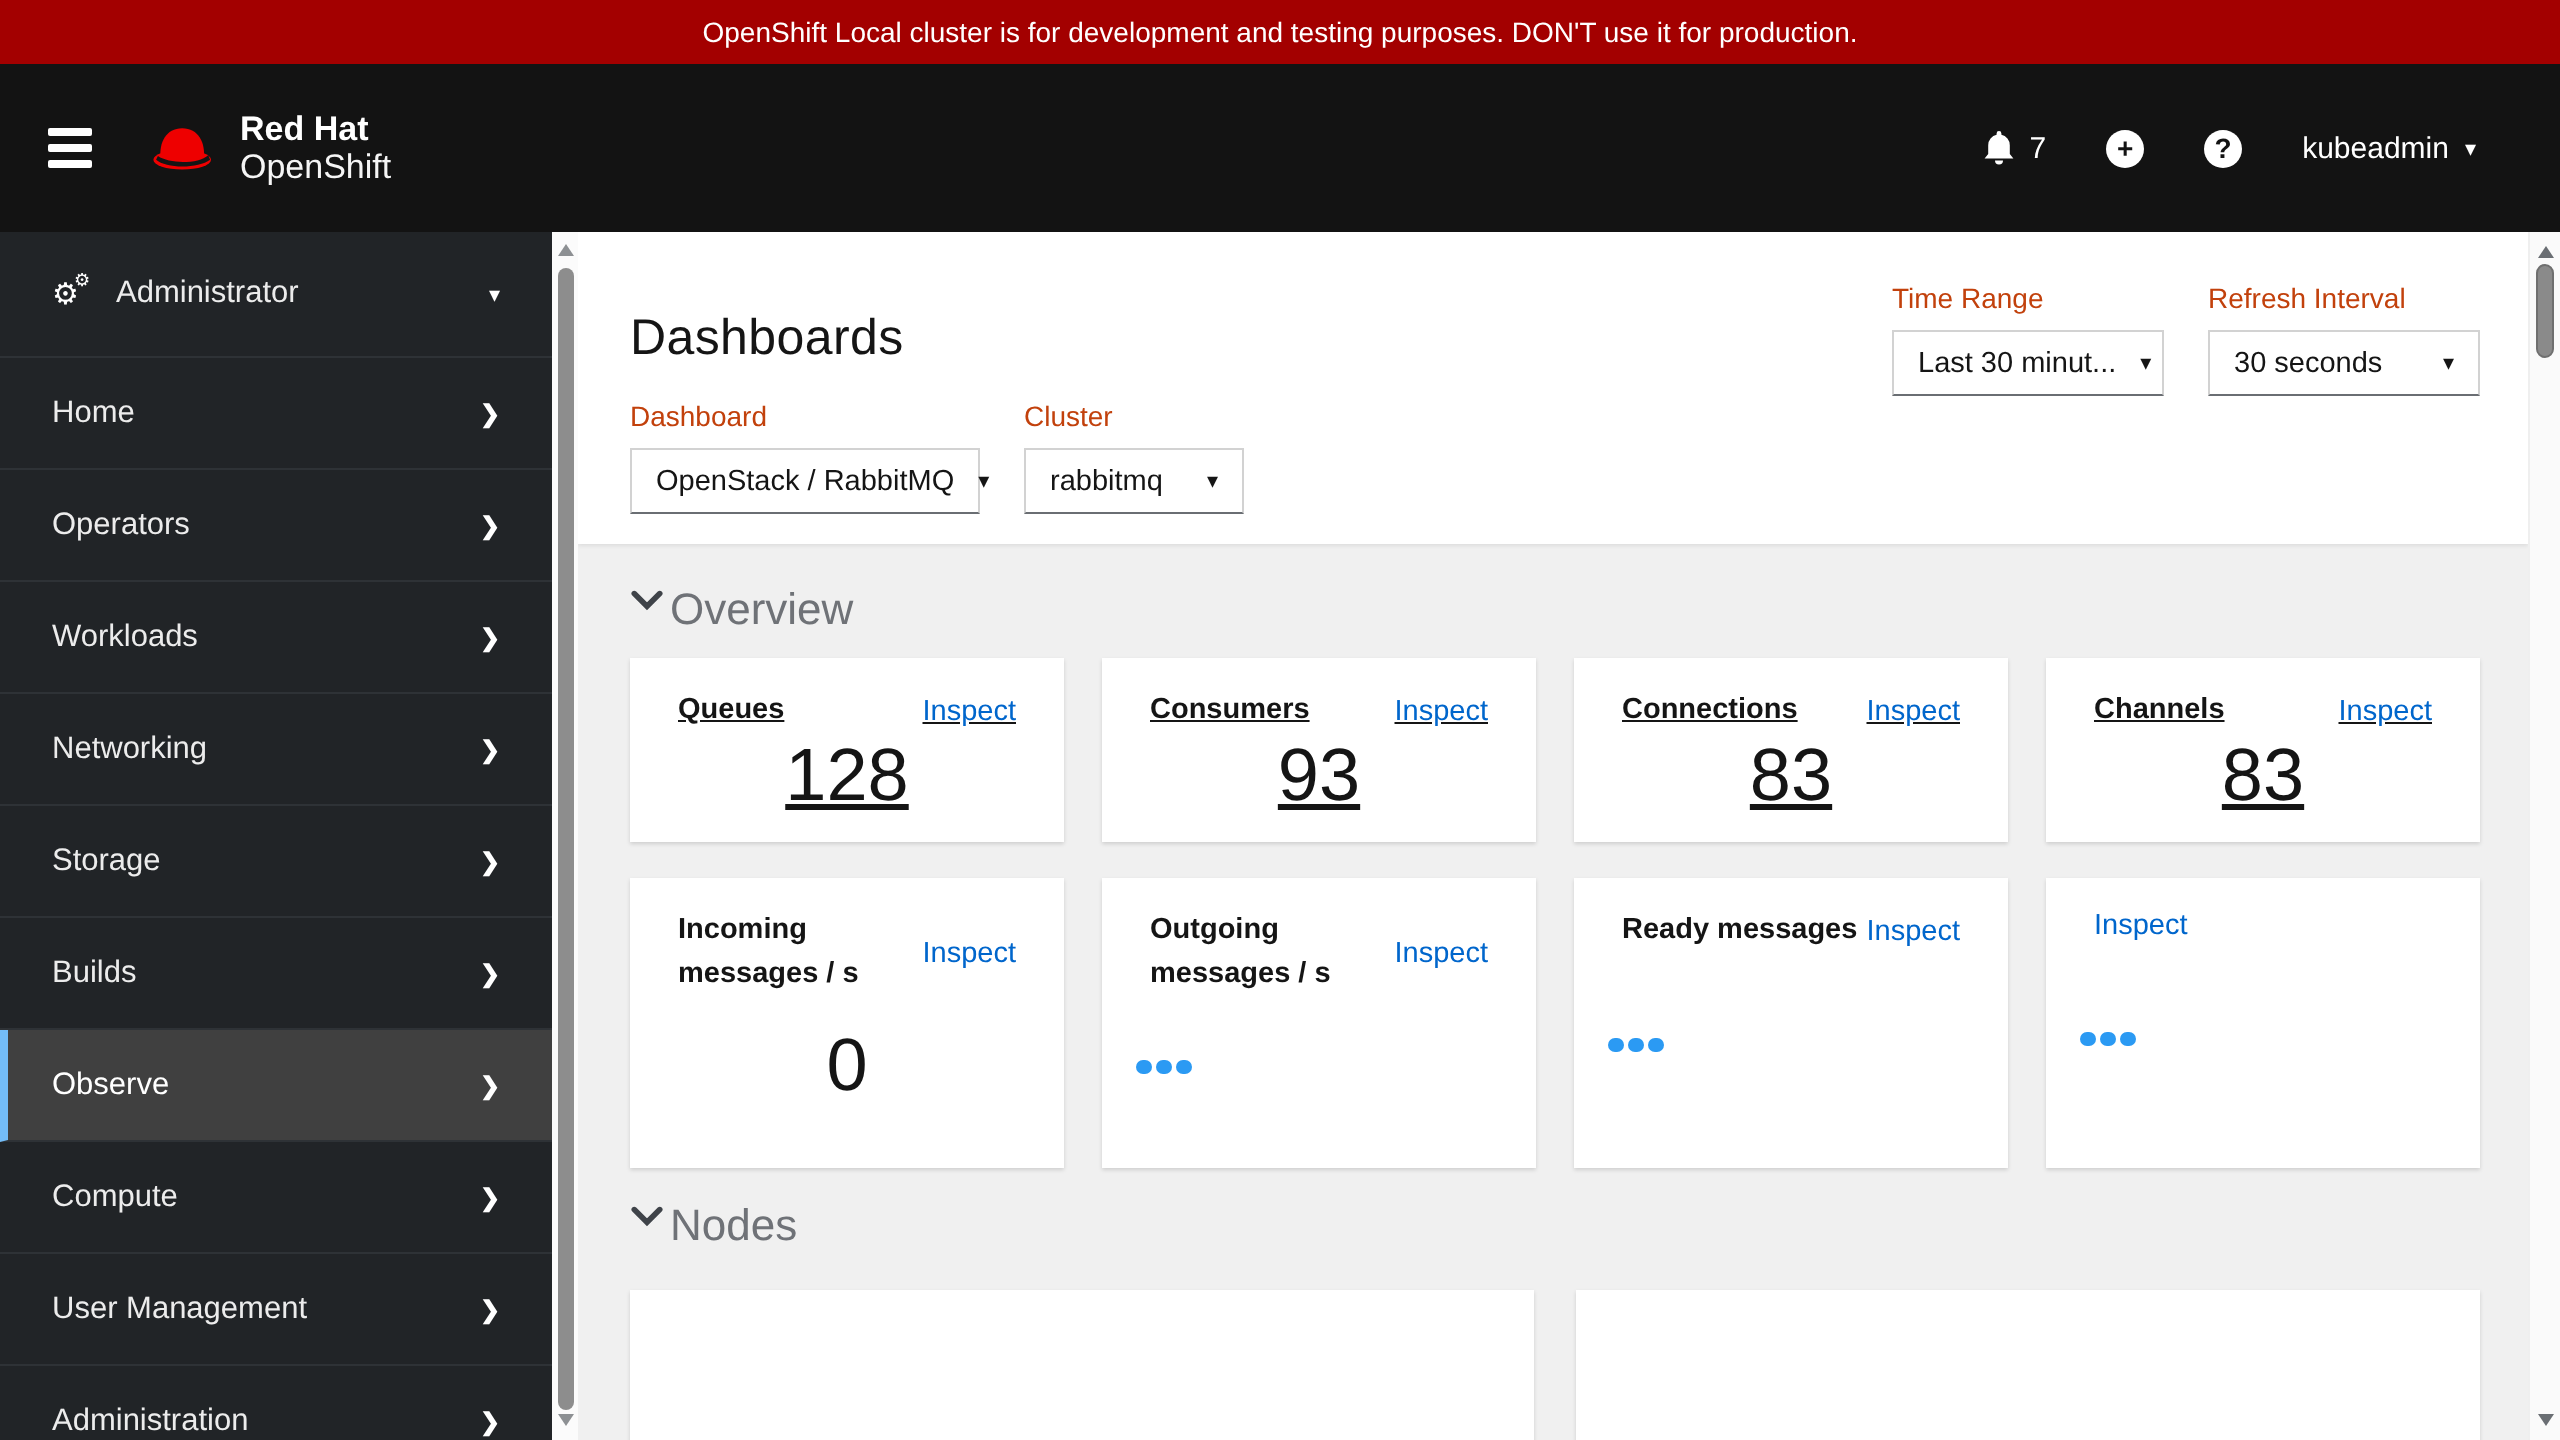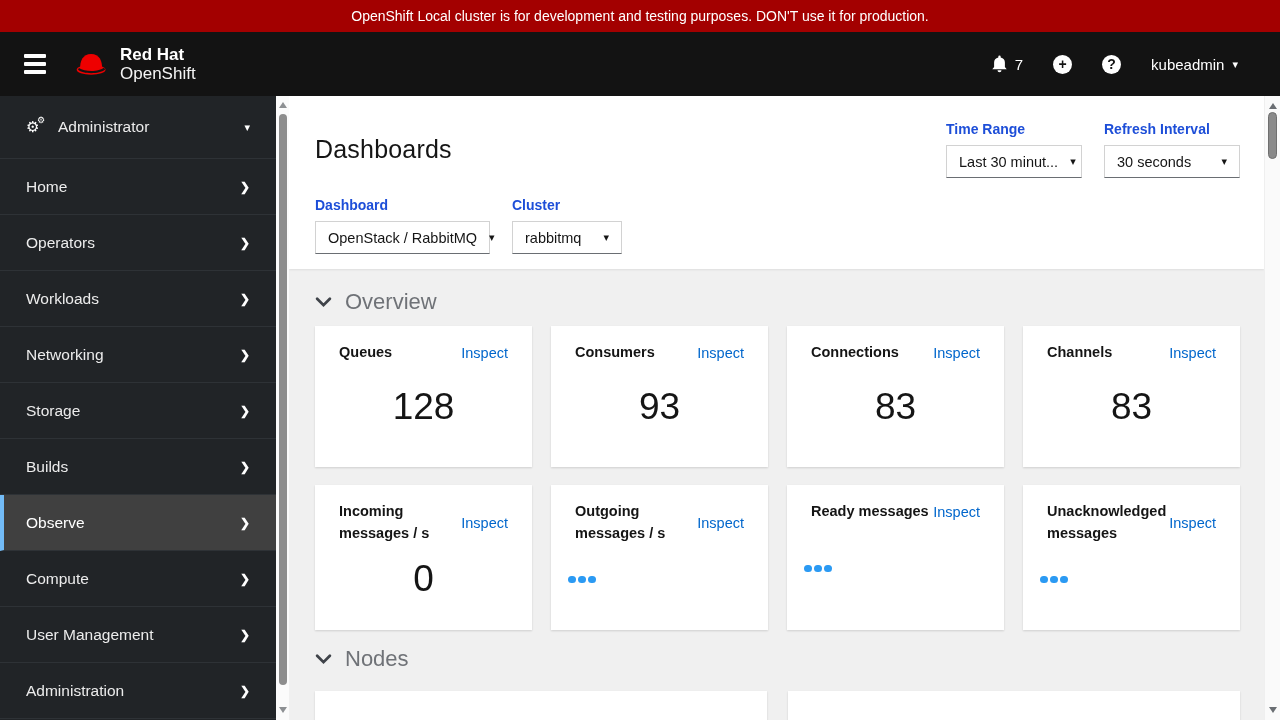--- a/index.html
+++ b/index.html
@@ -13,21 +13,21 @@
 
   
   .banner {
     height: 32px; background: #a30000; color: #ffffff;
     display: flex; align-items: center; justify-content: center;
     font-size: 14px; flex: 0 0 auto;
   }
 
   
   .masthead {
-    height: 64px; background: #131313; color: #fff;
+    height: 84px; background: #131313; color: #fff;
     display: flex; align-items: center; flex: 0 0 auto;
   }
   .hamburger { width: 24px; margin-left: 24px; cursor: pointer; }
   .hamburger span { display: block; width: 22px; height: 3.5px; background: #fff; border-radius: 1px; margin: 4.5px 0; }
   .brand { display: flex; align-items: center; margin-left: 26px; cursor: pointer; }
   .brand svg { width: 36px; height: 28px; margin-right: 10px; }
   .brand-text { line-height: 1.12; font-size: 17px; }
   .brand-line1 { font-weight: 700; }
   .brand-line2 { font-weight: 400; color: #f5f5f5; }
   .mast-spacer { flex: 1; }
@@ -72,44 +72,44 @@
     position: absolute; left: 2.5px; width: 8px; top: 18px; height: 571px;
     background: #8d8d8d; border-radius: 4px; cursor: pointer;
   }
 
   
   .main { flex: 1; min-width: 0; background: #f0f0f0; overflow: hidden; }
   .page-header { background: #ffffff; padding: 25px 24px 15px 26px; box-shadow: 0 1px 2px rgba(0,0,0,0.08); }
   .header-top { display: flex; justify-content: space-between; align-items: center; }
   .page-title { font-size: 25px; font-weight: 400; color: #151515; letter-spacing: 0.2px; }
   .filters-right { display: flex; gap: 22px; }
-  .filter label { display: block; font-size: 14px; font-weight: 700; margin-bottom: 8px; color: #1d4ed8; }
+  .filter label { display: block; font-size: 14px; font-weight: 400; margin-bottom: 8px; color: #c2410c; }
   .select {
     height: 33px; background: #fff; border: 1px solid #d2d2d2; border-bottom-color: #6a6e73;
     display: flex; align-items: center; justify-content: space-between;
     padding: 0 12px; font-size: 14.5px; color: #151515; cursor: pointer; white-space: nowrap;
   }
   .select .caret { font-size: 11px; margin-left: 12px; color: #151515; }
   .w148 { width: 136px; }
   .w200 { width: 175px; }
   .w110 { width: 110px; }
-  .header-bottom { display: flex; gap: 22px; margin-top: 19px; }
+  .header-bottom { display: flex; gap: 22px; margin-top: 2px; }
 
   .dash-body { padding: 20px 24px 0 26px; }
-  .section-head { display: flex; align-items: center; gap: 13px; cursor: pointer; margin-bottom: 11px; }
+  .section-head { display: flex; gap: 3px; cursor: pointer; margin-bottom: 11px; }
   .section-head svg { width: 17px; height: 17px; }
   .section-title { font-size: 22px; font-weight: 400; color: #6f7277; }
 
   .grid4 { display: grid; grid-template-columns: repeat(4, 1fr); gap: 19px; }
   .grid2 { display: grid; grid-template-columns: repeat(2, 1fr); gap: 21px; }
   .card {
     background: #ffffff; box-shadow: 0 1px 2px rgba(3,3,3,0.14);
     padding: 16px 24px; display: flex; flex-direction: column;
   }
-  .card.h1row { height: 141px; }
+  .card.h1row { height: 92px; text-decoration: underline; }
   .card.h2row { height: 145px; margin-top: 0; }
   .row2 { margin-top: 18px; }
   .nodes-head { margin-top: 16px; margin-bottom: 19px; }
   .card-head { display: flex; justify-content: space-between; align-items: center; }
   .card-title { font-size: 14.5px; font-weight: 600; color: #151515; line-height: 1.5; }
   .h2row .card-title { max-width: 122px; }
   .inspect { font-size: 14.5px; color: #0066cc; cursor: pointer; text-decoration: none; }
   .card-value { flex: 1; display: flex; align-items: center; justify-content: center; font-size: 37px; font-weight: 300; color: #151515; }
   .card-dots { flex: 1; display: flex; align-items: center; justify-content: flex-start; margin-left: -7px; gap: 2.5px; }
   .dot { width: 7.5px; height: 7.5px; border-radius: 50%; background: #2b9af3; }
@@ -331,21 +331,20 @@
               <a class="inspect">Inspect</a>
             </div>
             <div class="card-dots">
               <span class="dot"></span>
                 <span class="dot"></span>
                 <span class="dot"></span>
             </div>
           </div>
           <div class="card h2row">
             <div class="card-head">
-              <div class="card-title">Unacknowledged messages</div>
               <a class="inspect">Inspect</a>
             </div>
             <div class="card-dots">
               <span class="dot"></span>
                 <span class="dot"></span>
                 <span class="dot"></span>
             </div>
           </div>
         </div>
 

